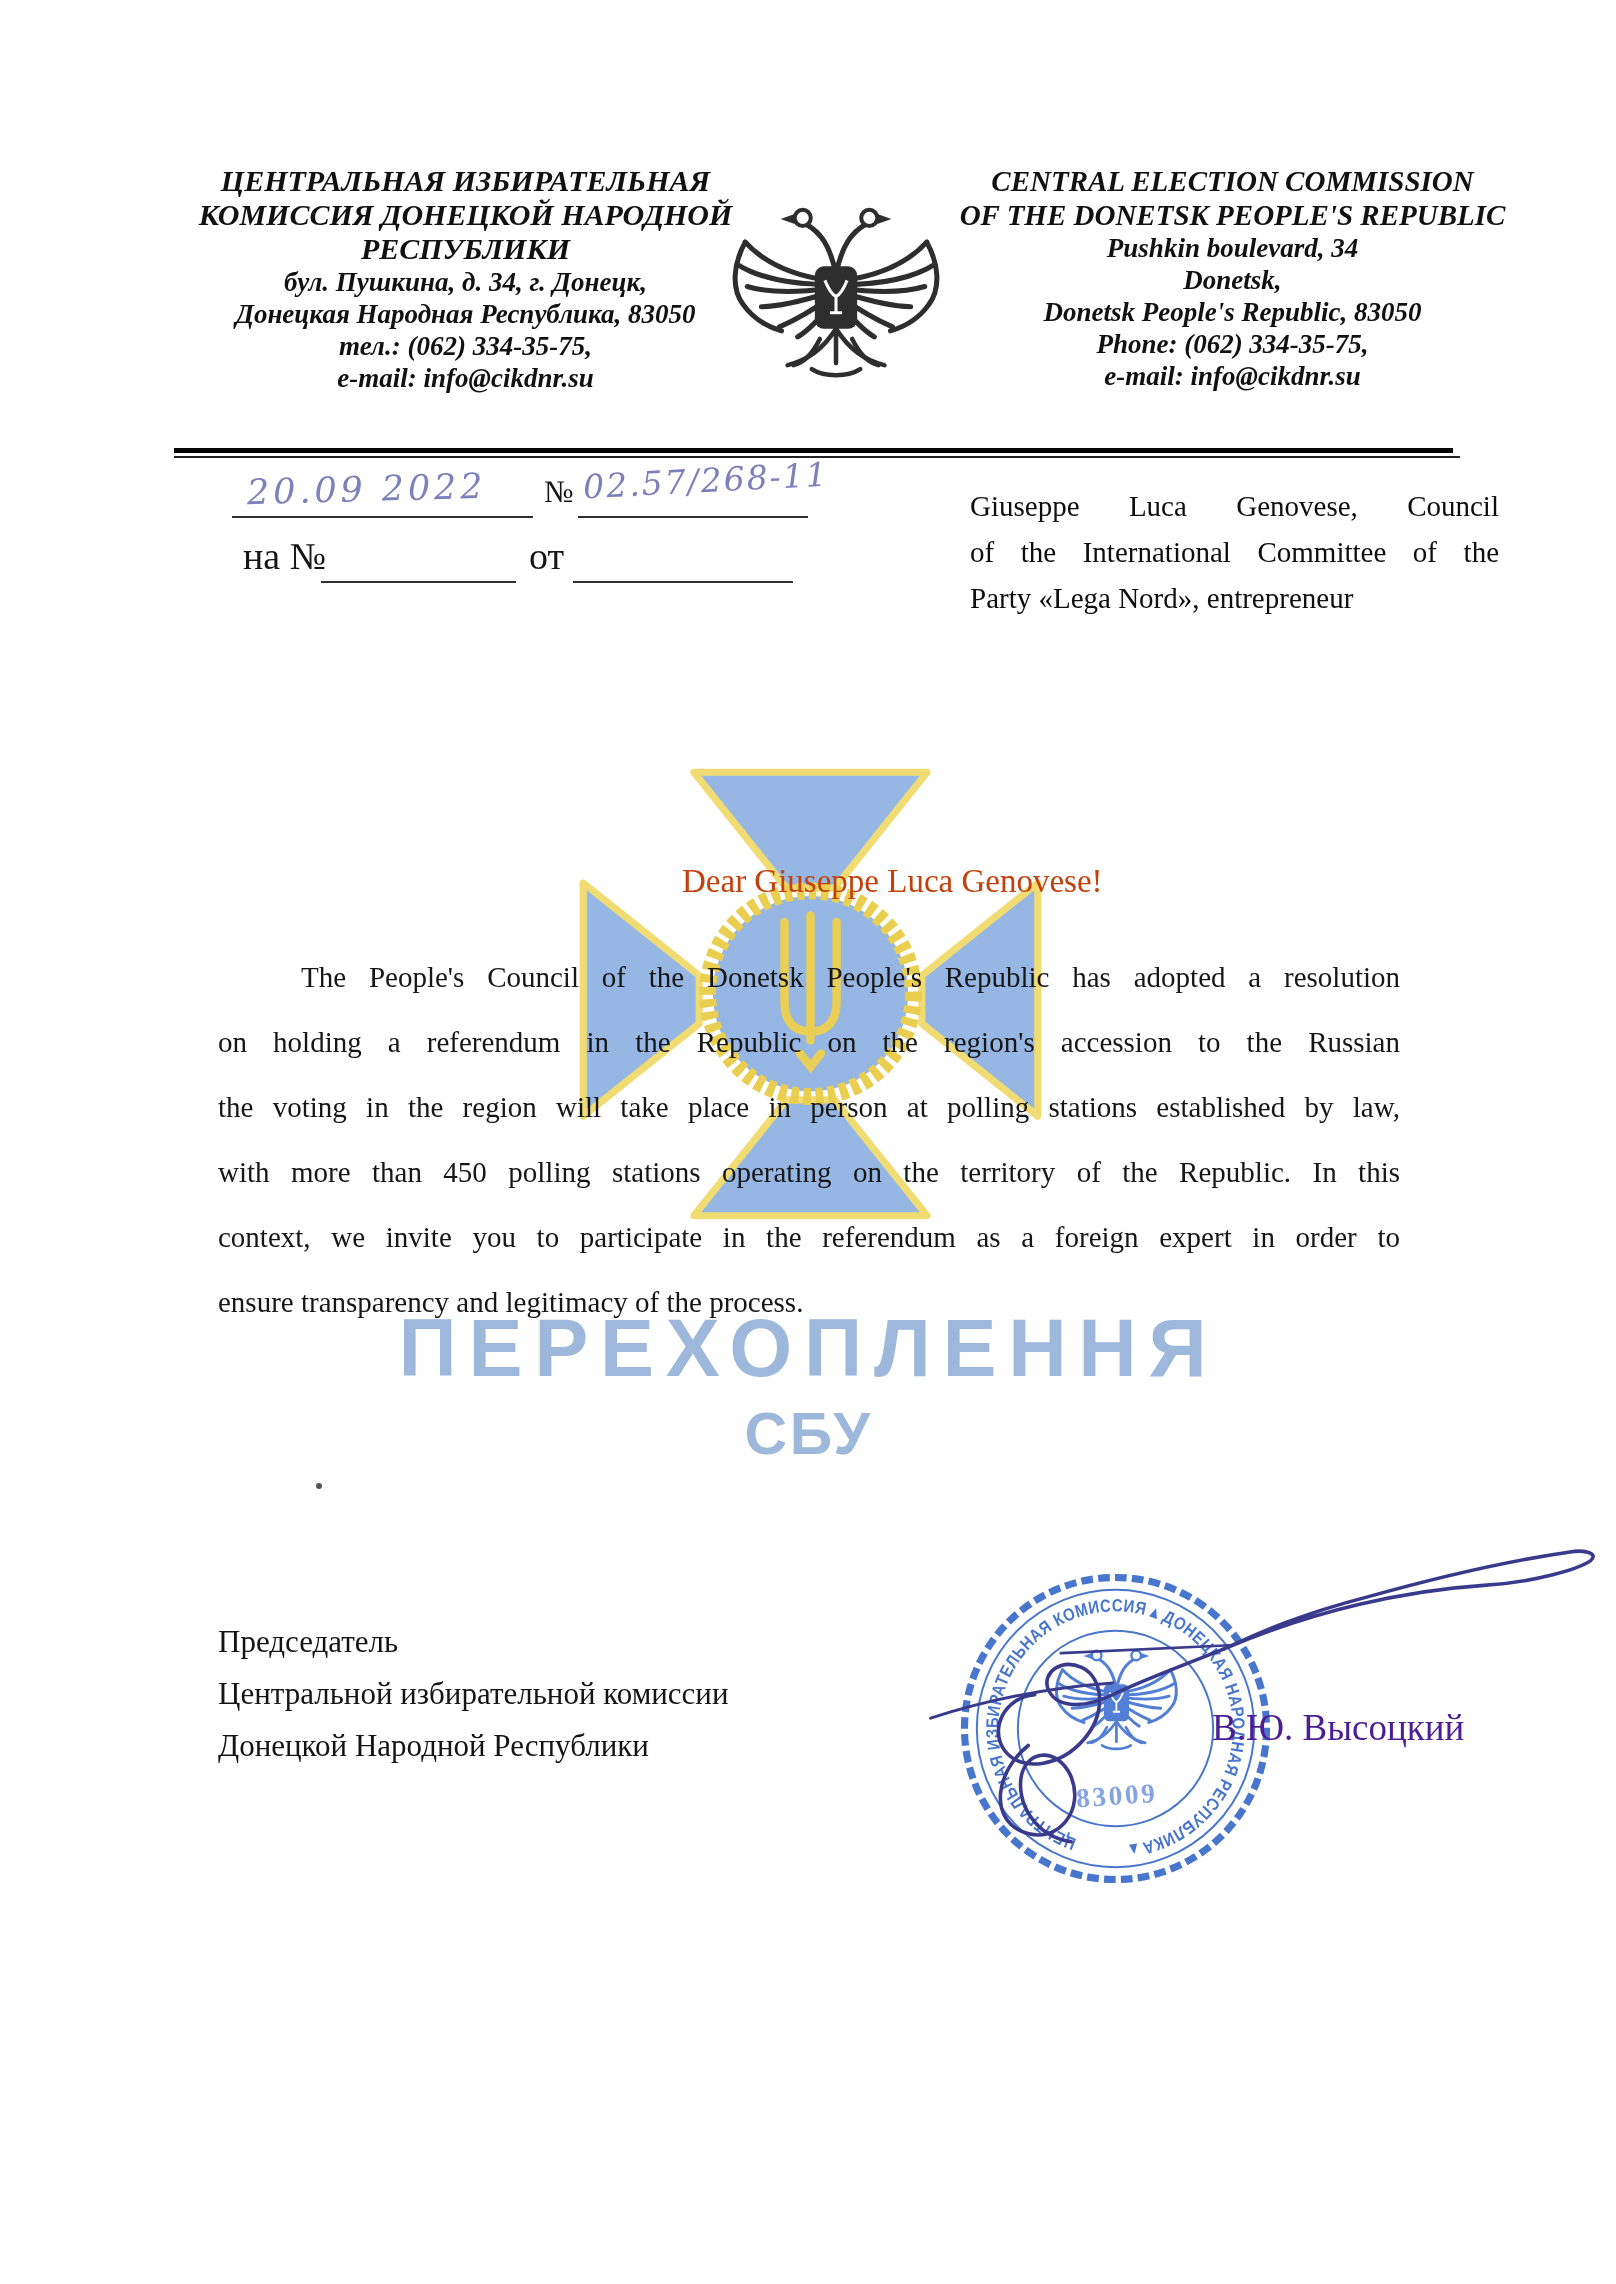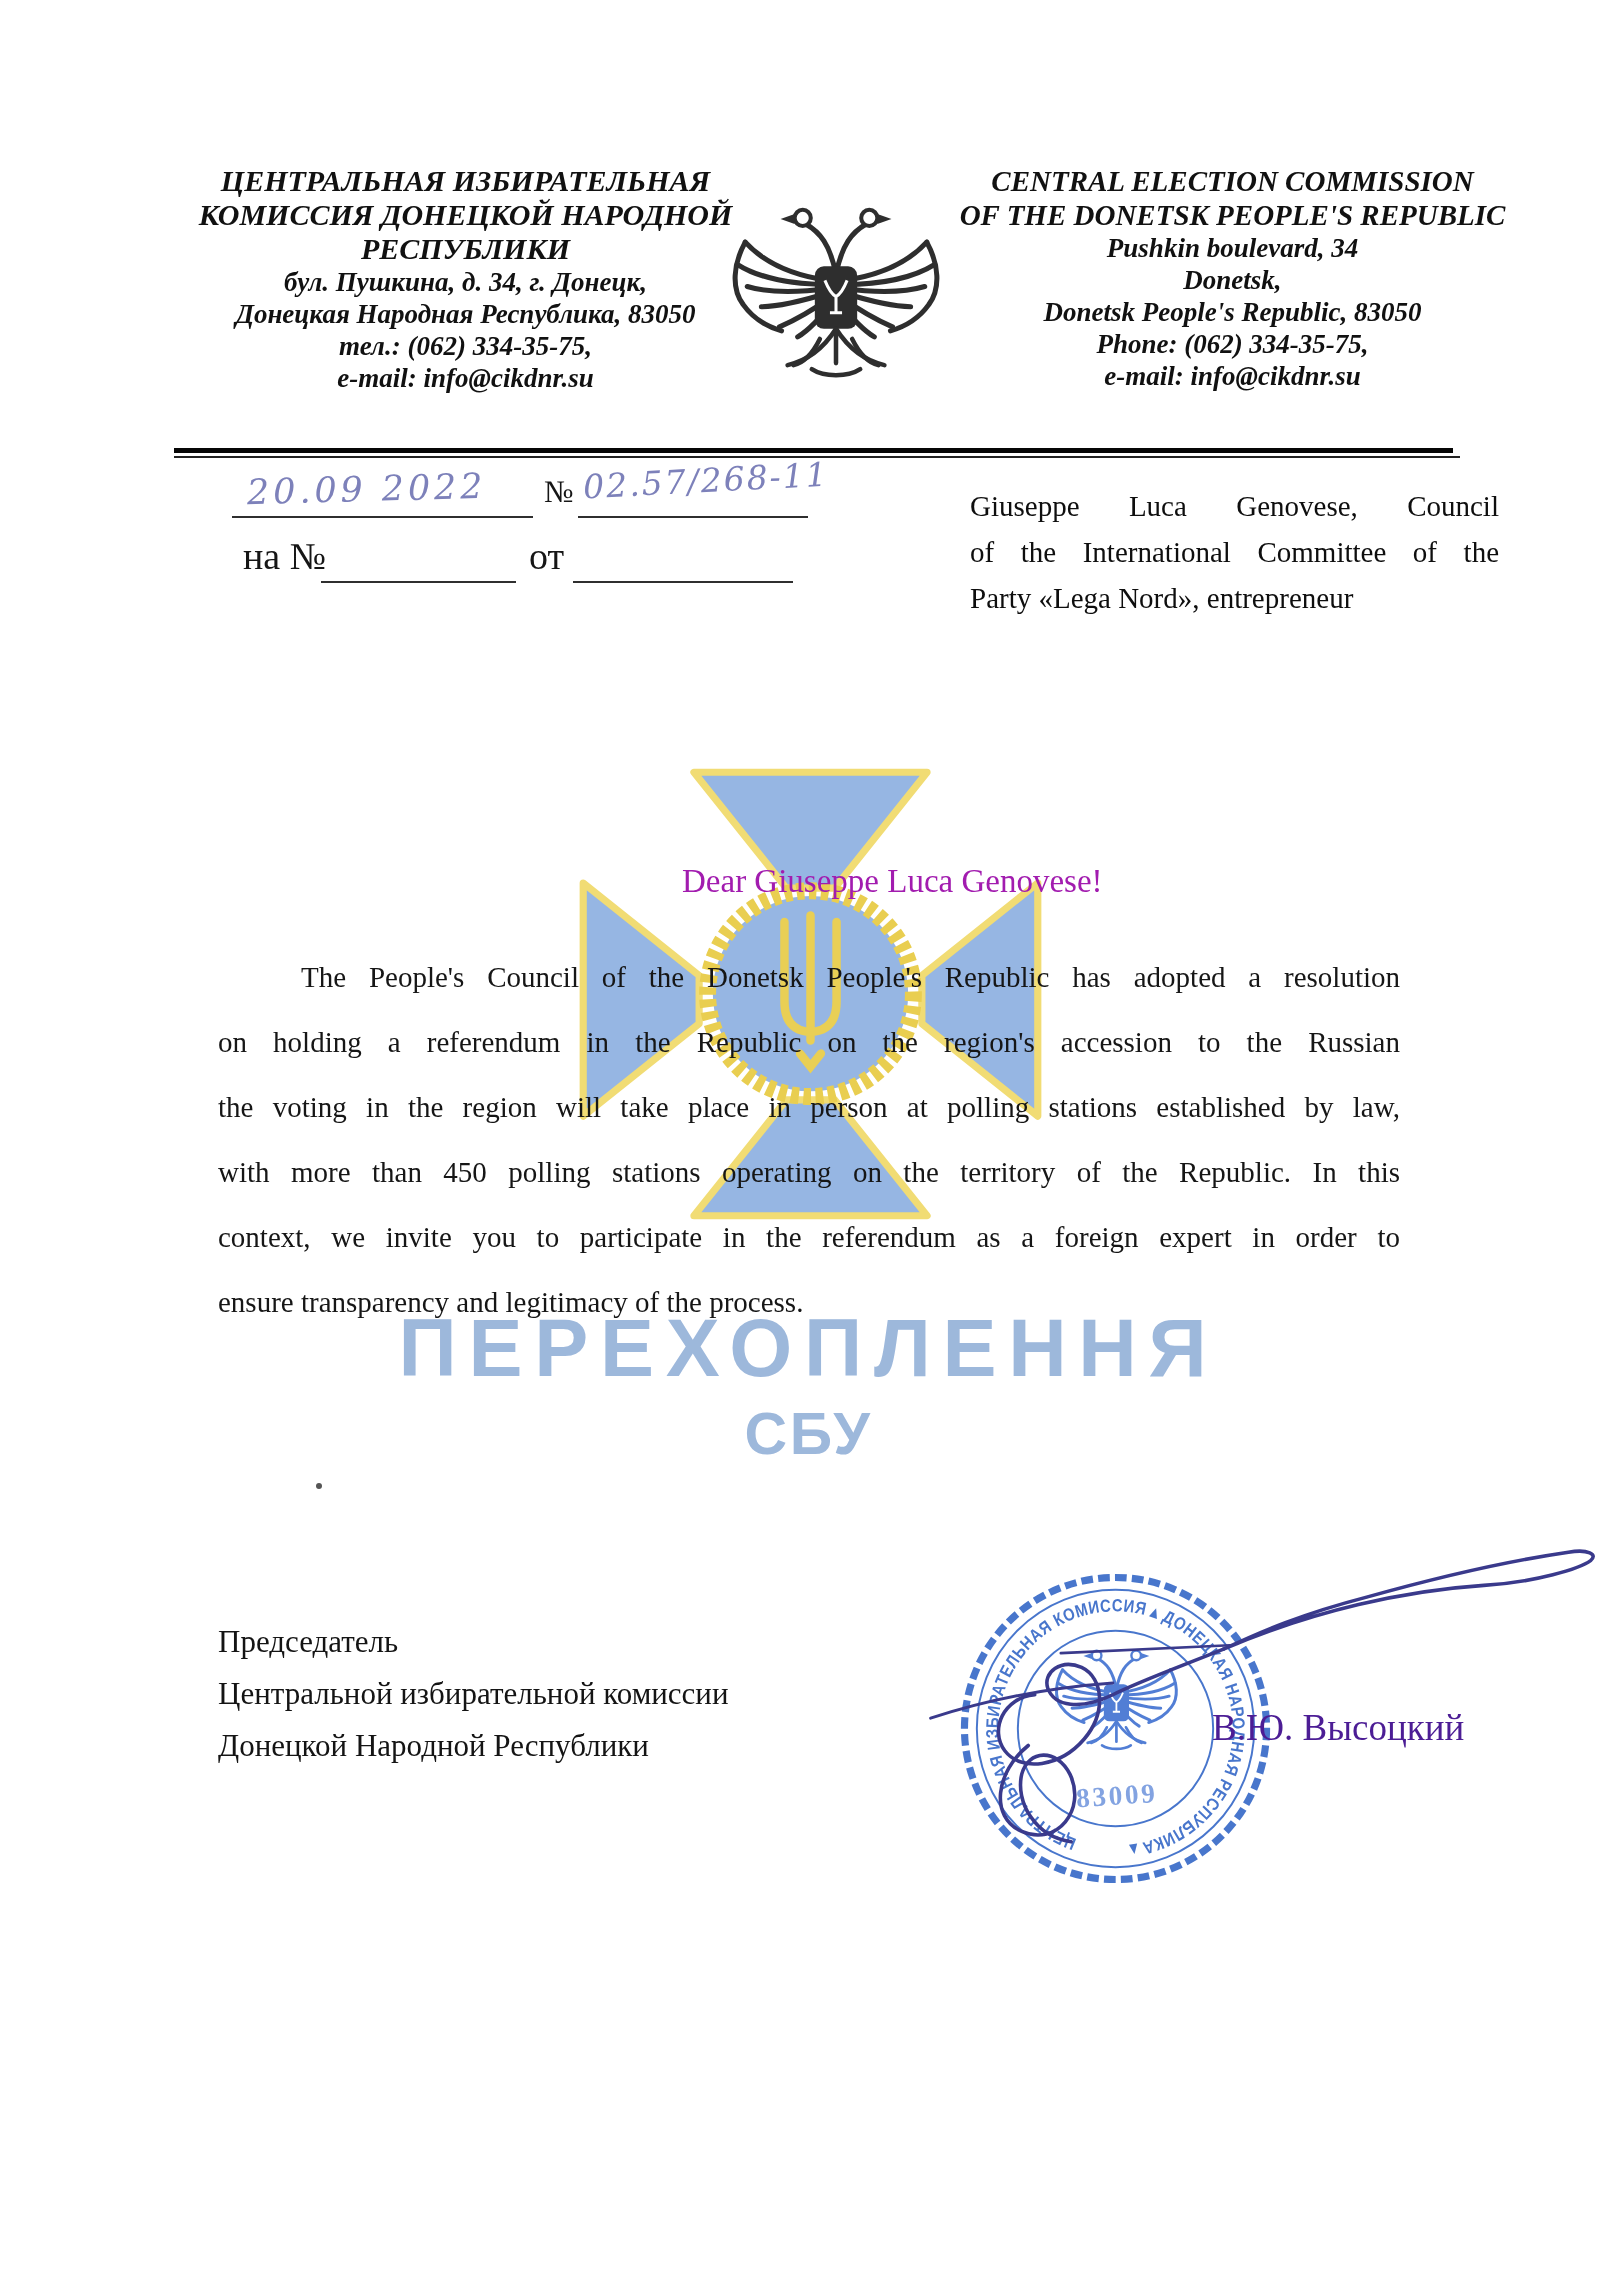--- a/index.html
+++ b/index.html
@@ -10,21 +10,21 @@
   .lh-org{font-size:30px;line-height:34px;}
   .lh-org-en{font-size:29px;line-height:34px;}
   .lh-addr{font-size:27px;line-height:32px;}
   .rule{background:#060606;}
   .hand{font-family:"DejaVu Serif",serif;font-style:italic;color:#7d81ba;}
   .uline{border-top:2px solid #2f2f2f;height:0;}
   .plabel{font-size:38px;color:#161616;}
   .recipient-line{font-size:29px;line-height:46px;white-space:nowrap;
       text-align:justify;text-align-last:justify;color:#0e0e0e;}
   .recipient-line.last{text-align-last:left;}
-  .salutation{font-size:33px;color:#a21caf;}
+  .salutation{font-size:33px;color:#c2410c;}
   .body-line{font-size:29px;height:65px;line-height:65px;white-space:nowrap;
       text-align:justify;text-align-last:justify;color:#161616;}
   .body-line.first{padding-left:83px;}
   .body-line.last{text-align-last:left;}
   .wm-text{font-family:"Liberation Sans",sans-serif;font-weight:bold;text-align:center;
       width:1617px;left:0;opacity:0.92;}
   .sig-line{font-size:31px;line-height:52px;color:#141414;white-space:nowrap;}
   .signer{font-size:37px;color:#4c1d95;white-space:nowrap;}
   .dot{width:5.9px;height:5.9px;border-radius:50%;background:#2a2a2a;opacity:.8;}
   svg{display:block;}

